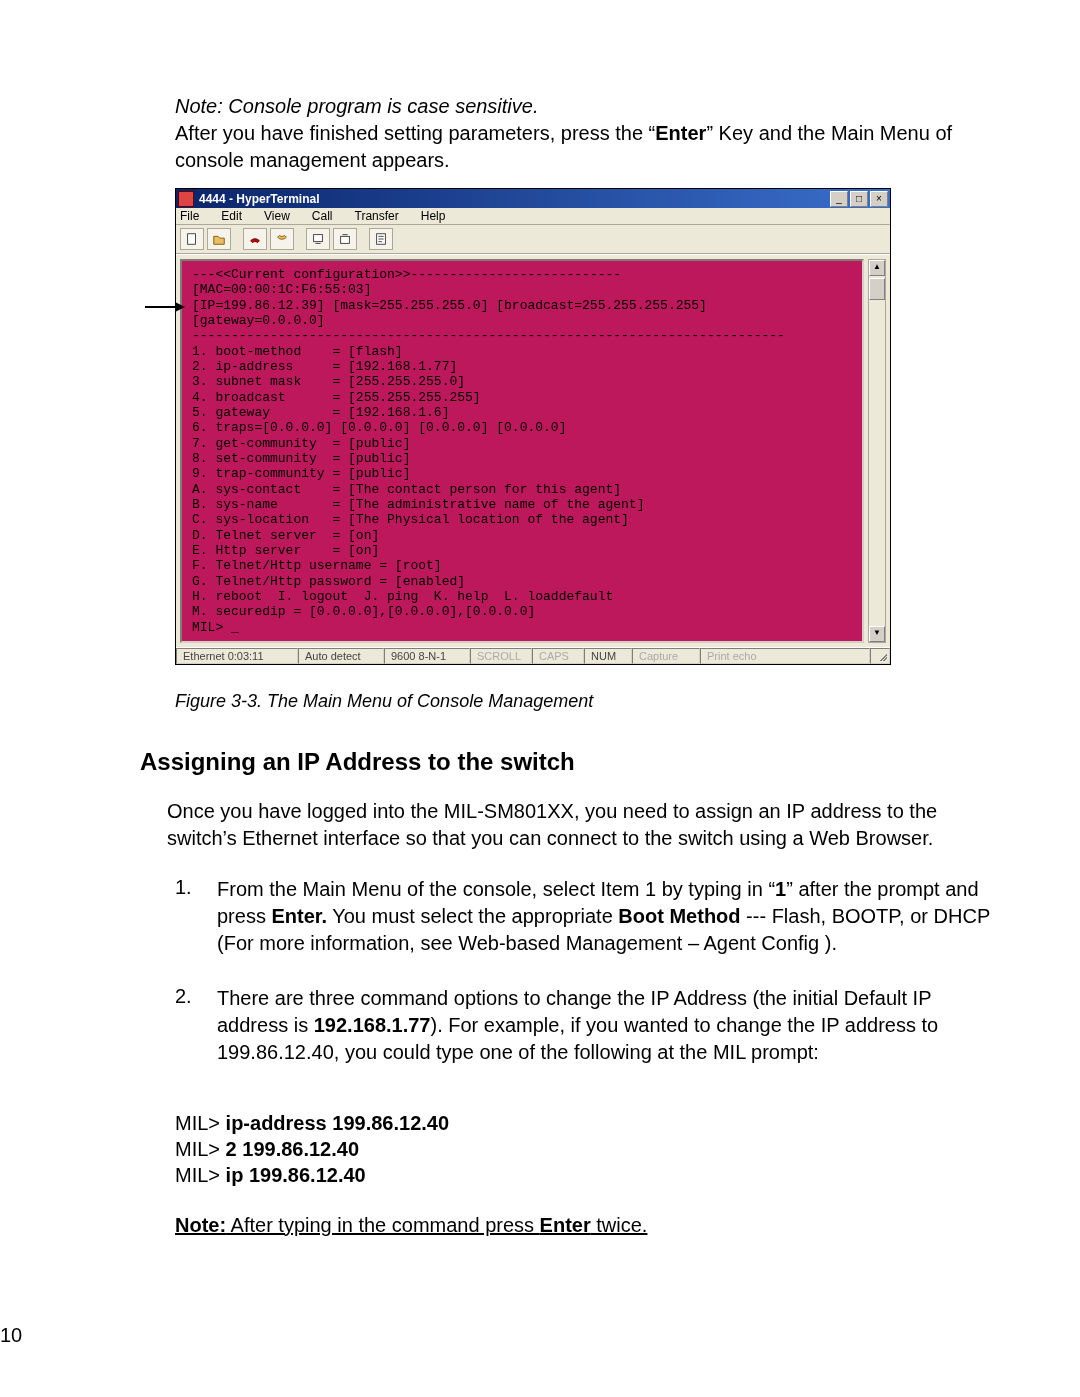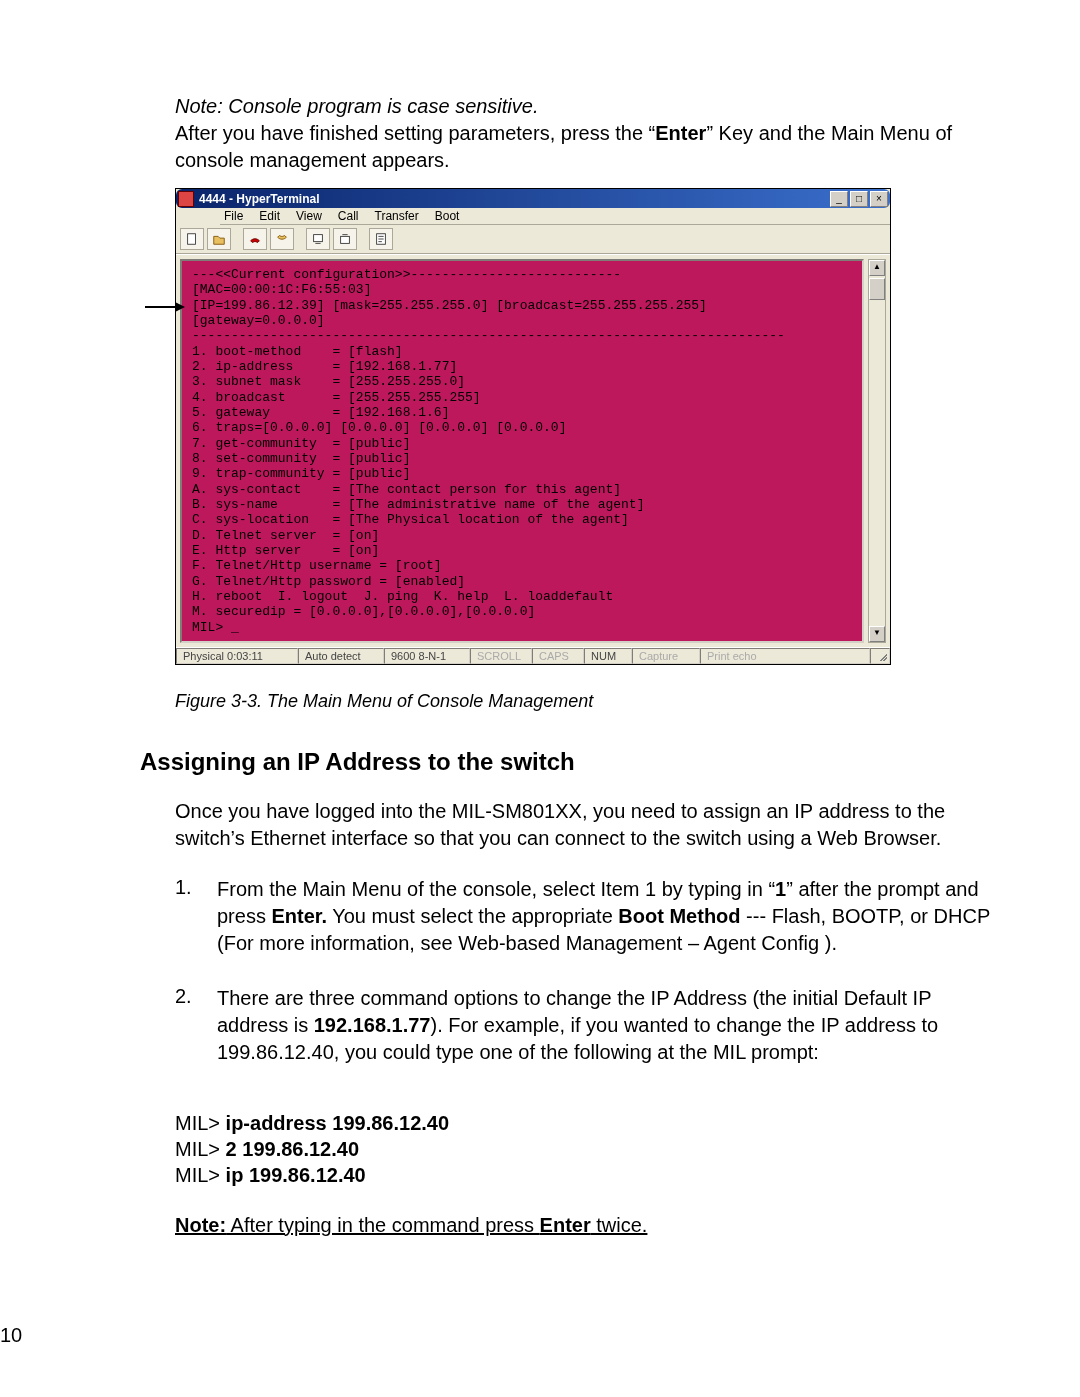--- a/index.html
+++ b/index.html
@@ -39,21 +39,20 @@
     font-size: 0;
   }
   .titlebar {
     height: 19px;
     background: linear-gradient(to right, #0a246a, #3a6fcc);
     color: #fff;
     display: flex;
     align-items: center;
     font-size: 12px;
     padding: 0 2px;
-    border-radius: 6px;
   }
   .ticon {
     width: 14px; height: 14px;
     background: #d44; border: 1px solid #600;
     margin-right: 5px;
   }
   .title-text { font-weight: bold; font-size: 12px; white-space: nowrap; flex: 1; }
   .winbtn {
     width: 16px; height: 14px;
     background: #d4d0c8;
@@ -61,23 +60,22 @@
     border-top-color: #fff; border-left-color: #fff;
     margin-left: 2px;
     display: flex; align-items: center; justify-content: center;
     font-size: 10px; color: #000; font-family: Arial;
   }
   .menubar {
     background: #ece9d8;
     font-size: 12px;
     padding: 1px 4px;
     display: flex;
-    gap: 16px;
+    gap: 22px;
     border-bottom: 1px solid #aca899;
-    margin-left: 44px;
   }
   .menubar span { }
   .toolbar {
     background: #ece9d8;
     padding: 3px 4px;
     display: flex;
     gap: 3px;
     border-bottom: 1px solid #aca899;
   }
   .tbtn {
@@ -156,21 +154,21 @@
     margin-left: 35px;
     margin-top: 26px;
   }
   h2.sect {
     font-size: 24px;
     font-weight: bold;
     margin: 36px 0 22px 0;
   }
   .body2 {
     font-size: 20px;
-    margin-left: 35px;
+    margin-left: 27px;
     line-height: 1.35;
   }
   ol.steps {
     font-size: 20px;
     margin: 24px 0 0 35px;
     padding-left: 0px;
     list-style: none;
   }
   ol.steps li {
     display: flex;
@@ -216,21 +214,21 @@
       <div class="winbtn">_</div>
       <div class="winbtn">□</div>
       <div class="winbtn">×</div>
     </div>
     <div class="menubar">
       <span>File</span>
       <span>Edit</span>
       <span>View</span>
       <span>Call</span>
       <span>Transfer</span>
-      <span>Boot</span>
+      <span>Help</span>
     </div>
     <div class="toolbar">
       <div class="tbtn">
           <svg viewBox="0 0 16 16">
             <rect x="3" y="2" width="9" height="12" fill="#fff" stroke="#333"></rect>
           </svg>
         </div>
       <div class="tbtn">
           <svg viewBox="0 0 16 16">
             <path d="M2 5h5l2 2h5v7H2z" fill="#e8c060" stroke="#805000"></path>
@@ -294,21 +292,21 @@
 M. securedip = [0.0.0.0],[0.0.0.0],[0.0.0.0]
 MIL&gt; _</div>
       <div class="vscroll">
         <div class="sbbtn">▲</div>
         <div class="sbthumb"></div>
         <div class="sbtrack"></div>
         <div class="sbbtn">▼</div>
       </div>
     </div>
     <div class="statusbar">
-      <div class="cell" style="width:108px">Physical 0:03:11</div>
+      <div class="cell" style="width:108px">Ethernet 0:03:11</div>
       <div class="cell" style="width:72px">Auto detect</div>
       <div class="cell" style="width:72px">9600 8-N-1</div>
       <div class="cell dim" style="width:48px">SCROLL</div>
       <div class="cell dim" style="width:38px">CAPS</div>
       <div class="cell" style="width:34px">NUM</div>
       <div class="cell dim" style="width:54px">Capture</div>
       <div class="cell dim" style="flex:1">Print echo</div>
       <div class="grip"></div>
     </div>
   </div>

